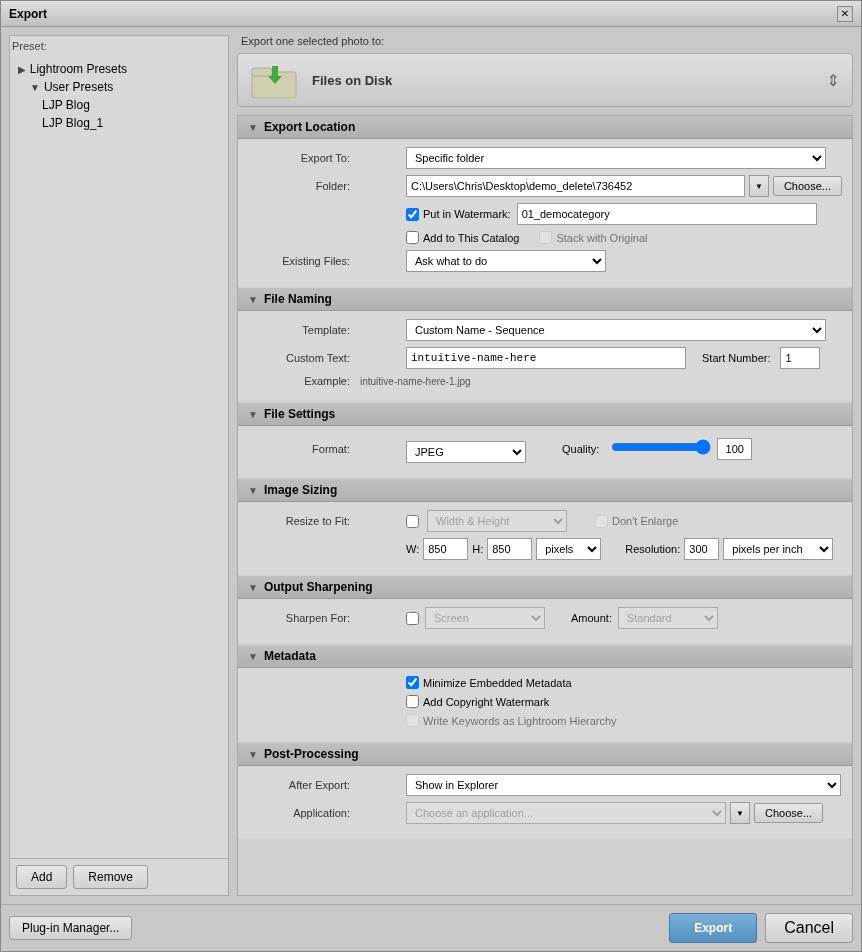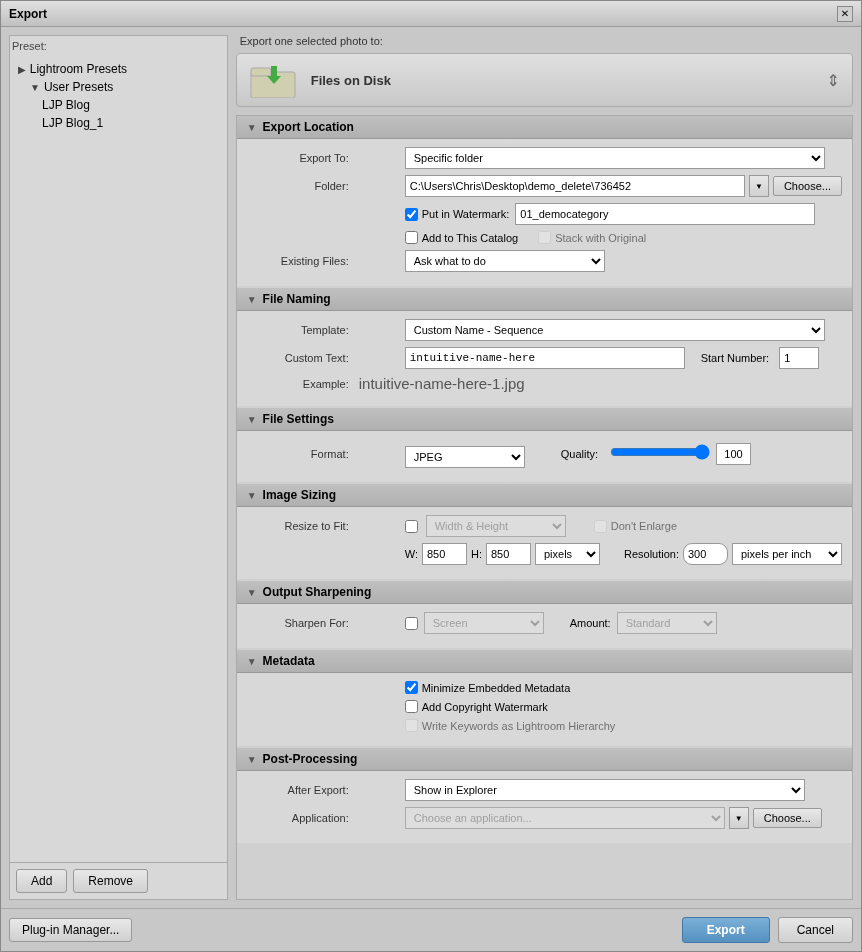--- a/index.html
+++ b/index.html
@@ -236,22 +236,21 @@
       background: white;
       height: 22px;
     }
     .resolution-group {
       display: flex;
       align-items: center;
       gap: 4px;
       margin-left: 20px;
     }
     .resolution-input {
-      width: 45px;
-      border-radius: 9px;
+      width: 35px;
     }
     .checkbox-label {
       display: flex;
       align-items: center;
       gap: 4px;
       font-size: 11px;
     }
     .folder-dropdown {
       width: 20px;
       height: 22px;
@@ -291,28 +290,28 @@
       cursor: pointer;
       font-size: 12px;
       border-radius: 3px;
       font-weight: bold;
     }
     .cancel-btn {
       padding: 5px 18px;
       background: linear-gradient(to bottom, #e8e8e8, #d0d0d0);
       border: 1px solid #999;
       cursor: pointer;
-      font-size: 12px;
+      font-size: 16px;
       border-radius: 3px;
     }
     select.wide {
       width: 420px;
     }
     .example-text {
-      font-size: 15px;
+      font-size: 10px;
       color: #555;
       padding-left: 2px;
     }
     .disabled-checkbox {
       opacity: 0.5;
     }
     .disabled-select {
       background: #e0e0e0;
       color: #888;
     }
@@ -612,21 +611,21 @@
         <div class="section">
           <div class="section-header">
             <span class="section-triangle">▼</span>
             <span>Post-Processing</span>
           </div>
           <div class="section-body">
 
             <div class="form-row">
               <span class="form-label">After Export:</span>
               <div class="form-control">
-                <select style="width:400px;">
+                <select style="width:435px;">
                   <option>Show in Explorer</option>
                 </select>
               </div>
             </div>
 
             <div class="form-row">
               <span class="form-label">Application:</span>
               <div class="form-control" style="gap:4px;">
                 <select style="width:320px;" class="disabled-select" disabled="">
                   <option>Choose an application...</option>

